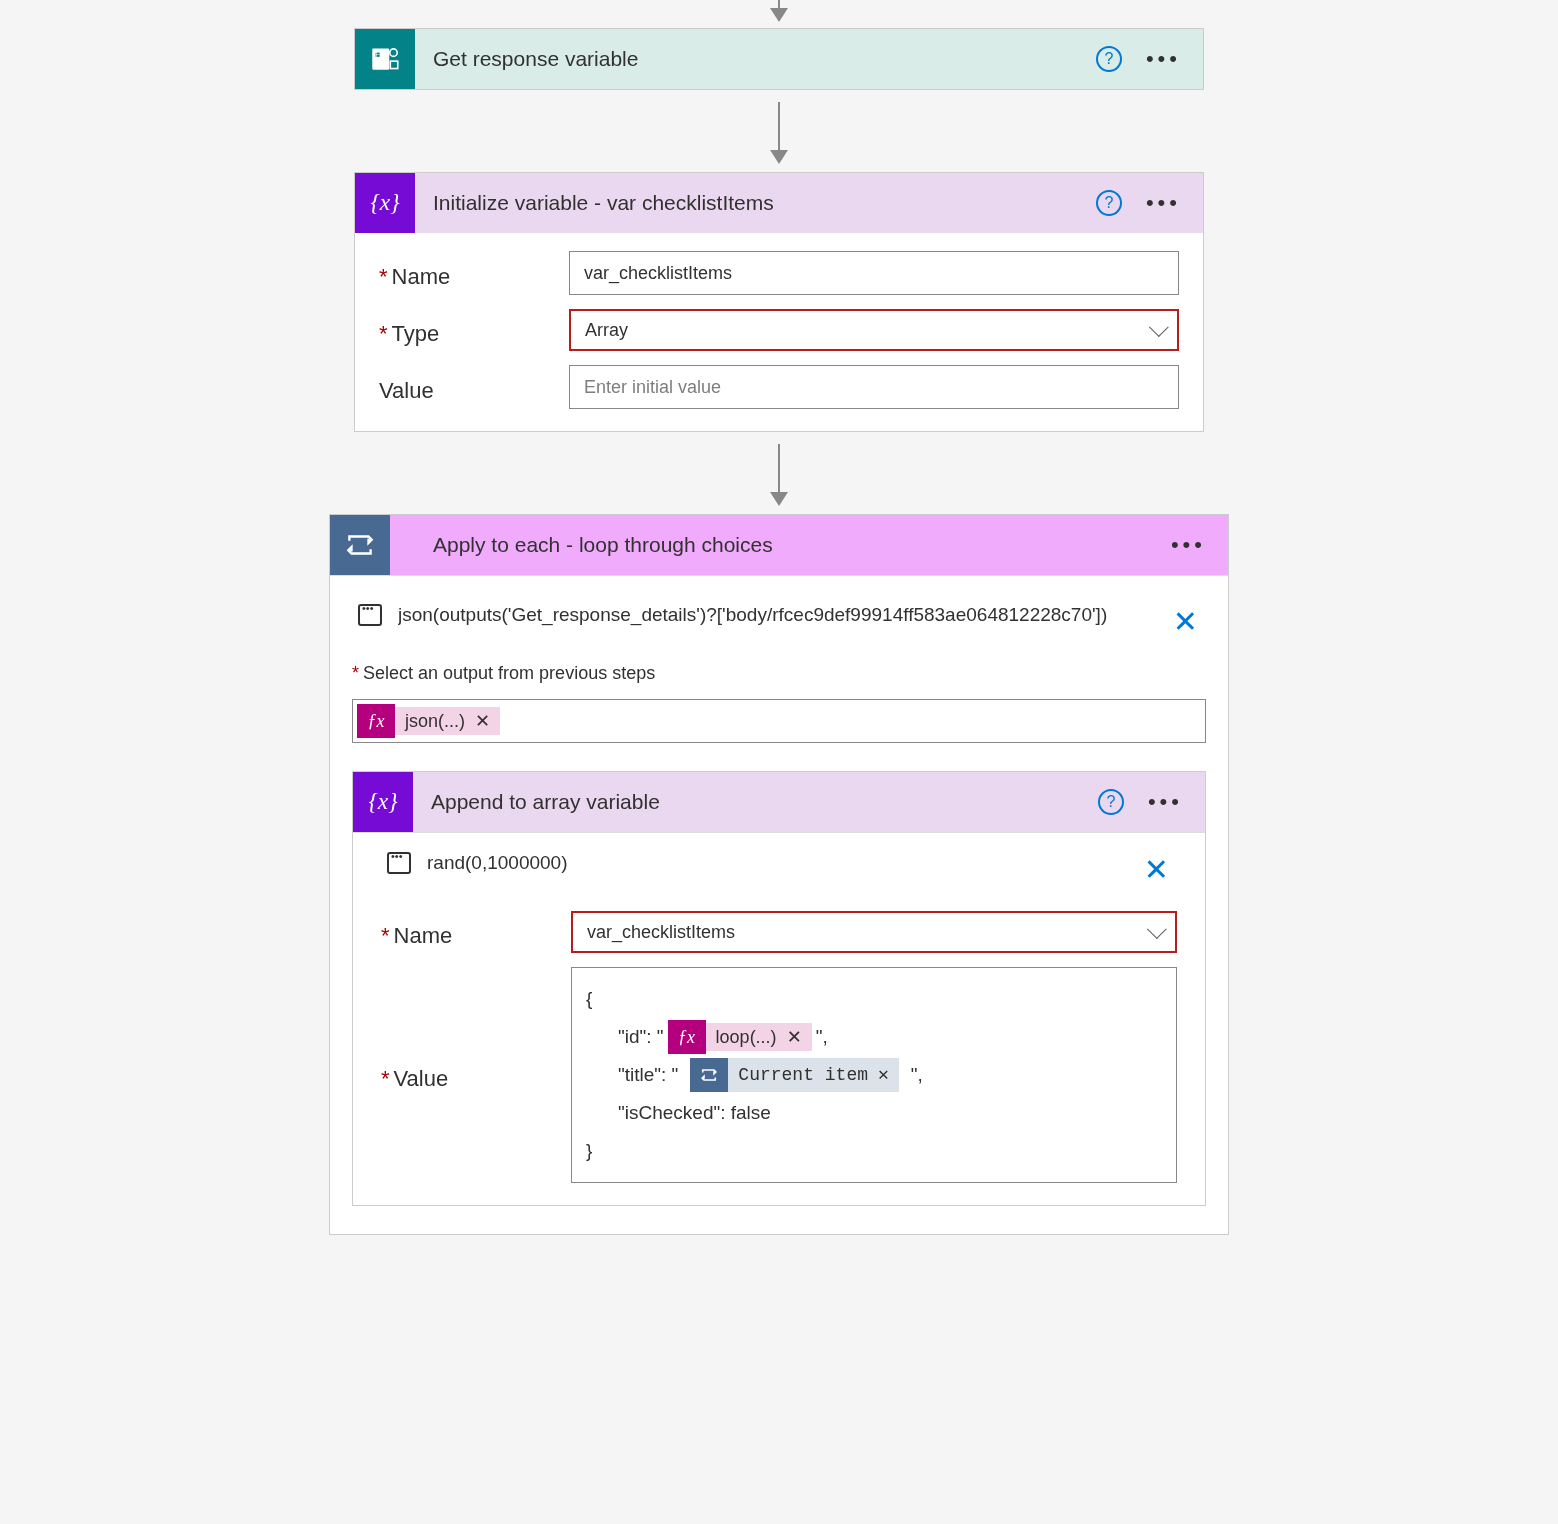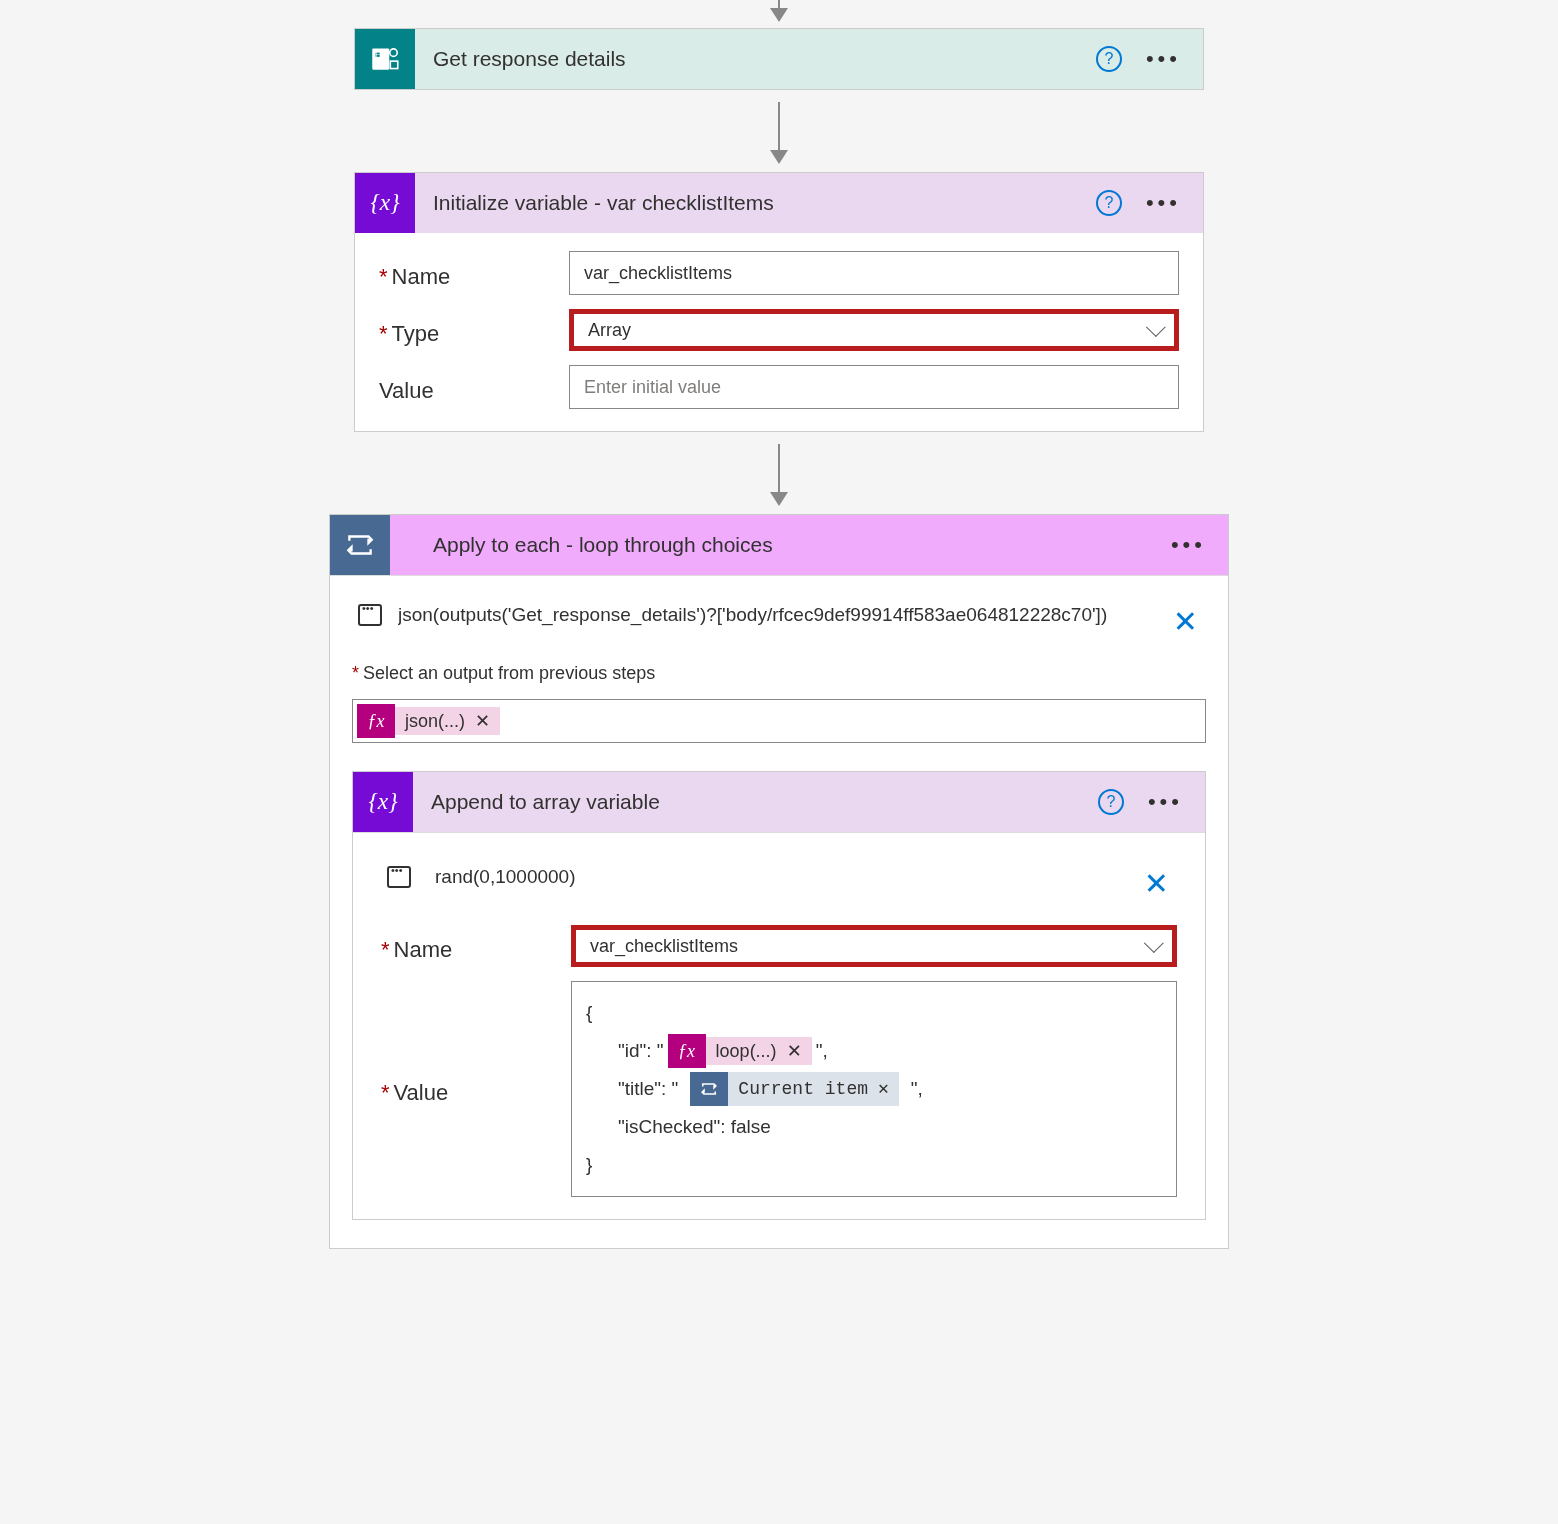--- a/index.html
+++ b/index.html
@@ -142,21 +142,21 @@
       padding: 0 14px;
       font-size: 18px;
       font-family: inherit;
       color: #323130;
       background: #fff;
     }
     .text-input::placeholder { color: #807e7c; }
     .select-input {
       flex: 1;
       height: 42px;
-      border: 5px solid #b91c1c;
+      border: 2px solid #b91c1c;
       padding: 0 14px;
       font-size: 18px;
       font-family: inherit;
       color: #323130;
       background: #fff;
       position: relative;
       display: flex;
       align-items: center;
       cursor: pointer;
     }
@@ -303,21 +303,21 @@
     <div class="card-header hdr-forms">
       <div class="icon-box icon-forms">
         <svg viewBox="0 0 32 32" fill="none">
             <rect x="4" y="6" width="16" height="20" rx="1" fill="#fff"></rect>
             <rect x="7" y="10" width="4" height="4" fill="#038387"></rect>
             <text x="9" y="14" font-size="8" fill="#fff" font-family="Arial" text-anchor="middle">F</text>
             <circle cx="24" cy="10" r="3.5" stroke="#fff" stroke-width="1.5"></circle>
             <rect x="21" y="18" width="7" height="7" stroke="#fff" stroke-width="1.5"></rect>
           </svg>
       </div>
-      <div class="card-title">Get response details</div>
+      <div class="card-title">Get response variable</div>
       <div class="help-btn">?</div>
       <div class="more-btn">•••</div>
     </div>
   </div>
 
   <div class="arrow-down"></div>
 
   <div class="card">
     <div class="card-header hdr-variable">
       <div class="icon-box icon-variable">
@@ -384,21 +384,21 @@
             <svg viewBox="0 0 32 32">
                 <text x="16" y="23" font-size="22" fill="#fff" font-family="Georgia,serif" font-style="italic" text-anchor="middle">{x}</text>
               </svg>
           </div>
           <div class="card-title">Append to array variable</div>
           <div class="help-btn">?</div>
           <div class="more-btn">•••</div>
         </div>
         <hr class="sep">
         <div class="card-body" style="padding-left:28px; padding-right:28px;">
-          <div class="peek-row" style="margin-top:15px;gap:8px;">
+          <div class="peek-row" style="margin-top:1px;">
             <div class="peek-icon"></div>
             <div class="peek-text">rand(0,1000000)</div>
             <div class="close-x">✕</div>
           </div>
 
           <div class="field-row">
             <div class="field-label"><span class="req">*</span><span>Name</span></div>
             <div class="select-input">
               <span>var_checklistItems</span>
               <span class="chev"></span>

